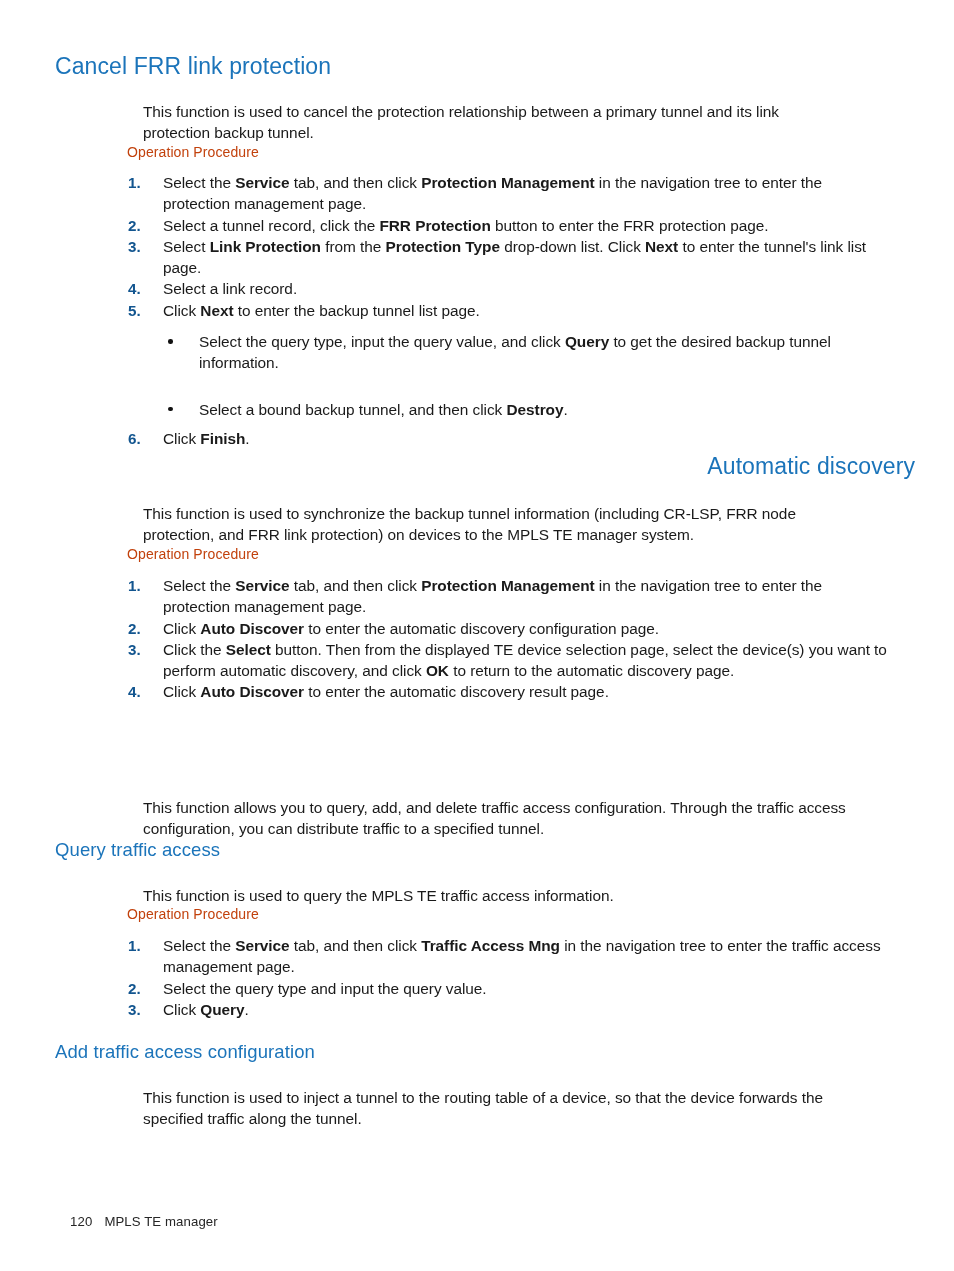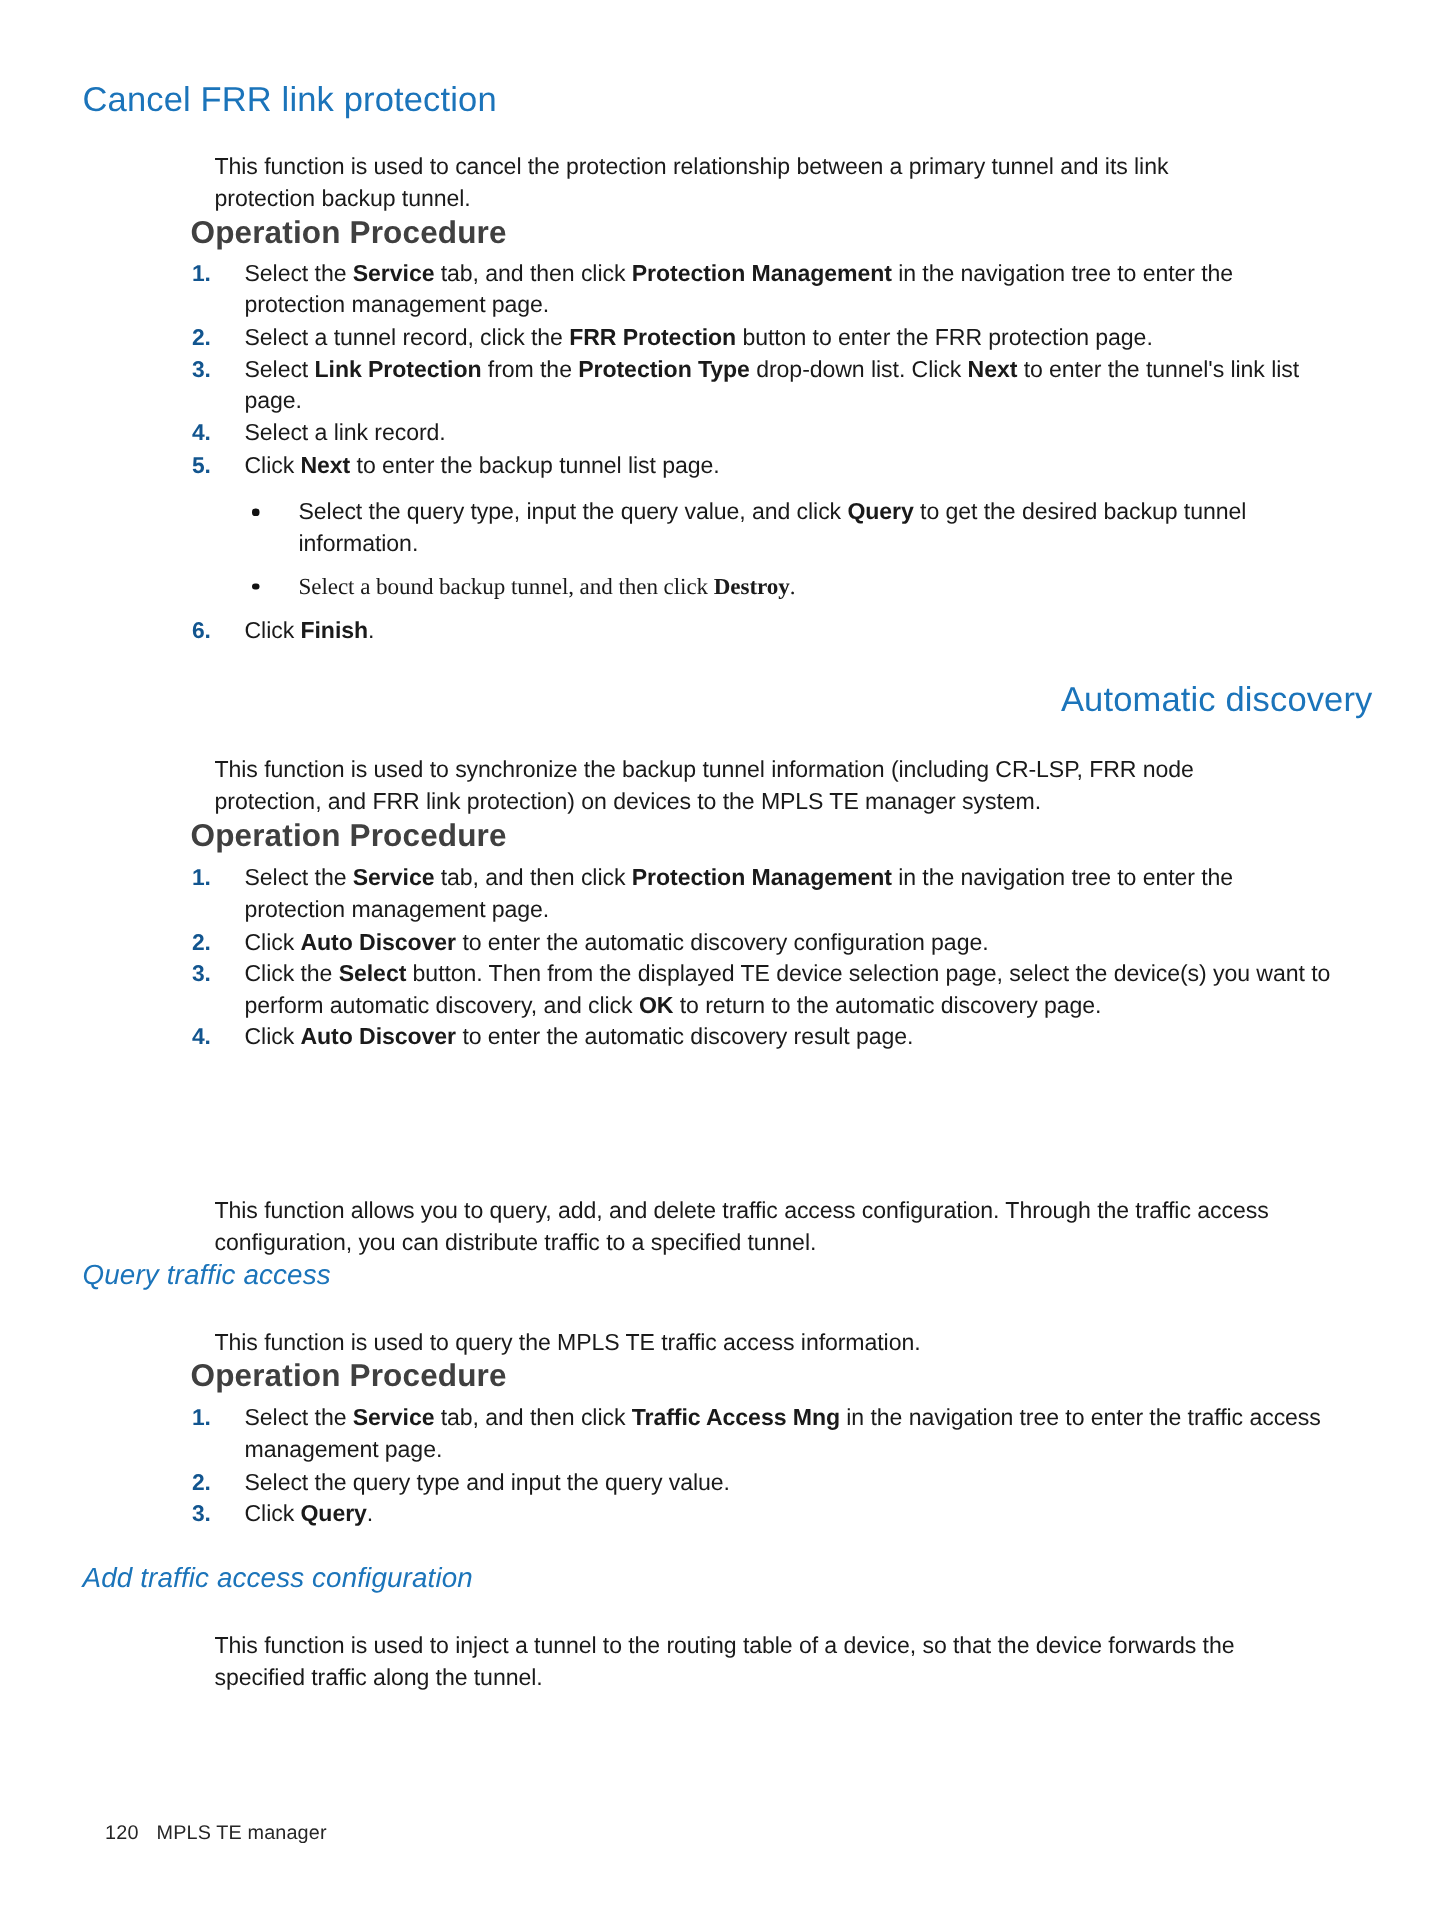--- a/index.html
+++ b/index.html
@@ -31,26 +31,25 @@
     padding: 0;
   }
   .h3 {
     color: #1b74ba;
     font-size: 18.5px;
     font-weight: 400;
     line-height: 1.15;
     letter-spacing: 0.1px;
     margin: 0;
     padding: 0;
-    font-style: italic;
   }
   .h4 {
-    color: #404040;
-    font-size: 21px;
-    font-weight: 700;
+    color: #c2410c;
+    font-size: 14px;
+    font-weight: 400;
     line-height: 1.15;
     letter-spacing: 0.1px;
     margin: 0;
     padding: 0;
   }
 
   
   .para {
     font-size: 15.4px;
     line-height: 21.3px;
@@ -160,21 +159,21 @@
       </li>
       <li>
         <span class="num">5.</span><span>Click </span><b>Next</b><span> to enter the backup tunnel list page.</span>
       </li>
     </ol>
 
     <ul class="blist" style="margin-top:10px; margin-left:35px;">
       <li>
         <span class="bullet"></span><span>Select the query type, input the query value, and click </span><b>Query</b><span> to get the desired backup tunnel information.</span>
       </li>
-      <li style="margin-top:7px;font-family:Liberation Serif, serif;">
+      <li style="margin-top:25px;">
         <span class="bullet"></span><span>Select a bound backup tunnel, and then click </span><b>Destroy</b><span>.</span>
       </li>
     </ul>
 
     <ol class="olist" style="margin-top:8px;">
       <li>
         <span class="num">6.</span><span>Click </span><b>Finish</b><span>.</span>
       </li>
     </ol>
   </div>

